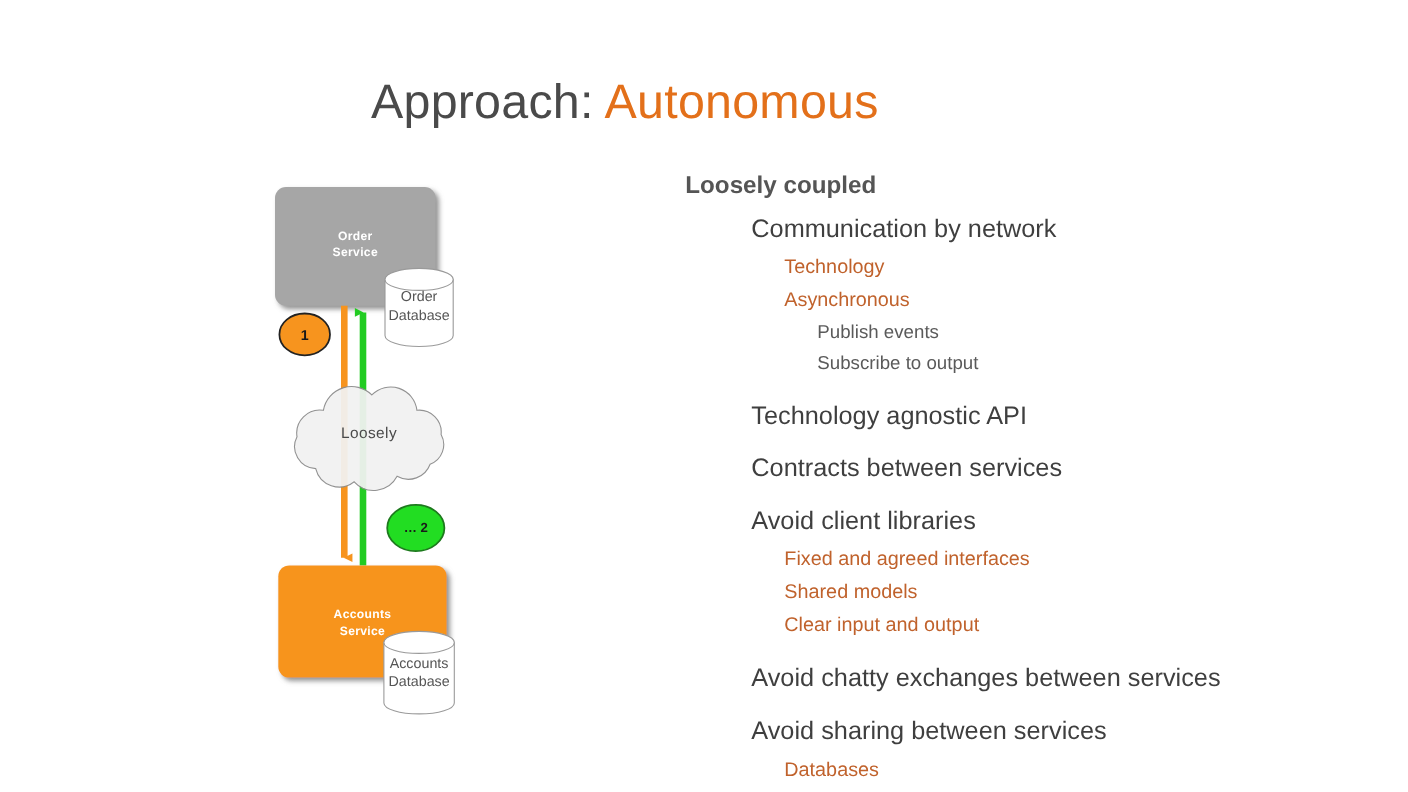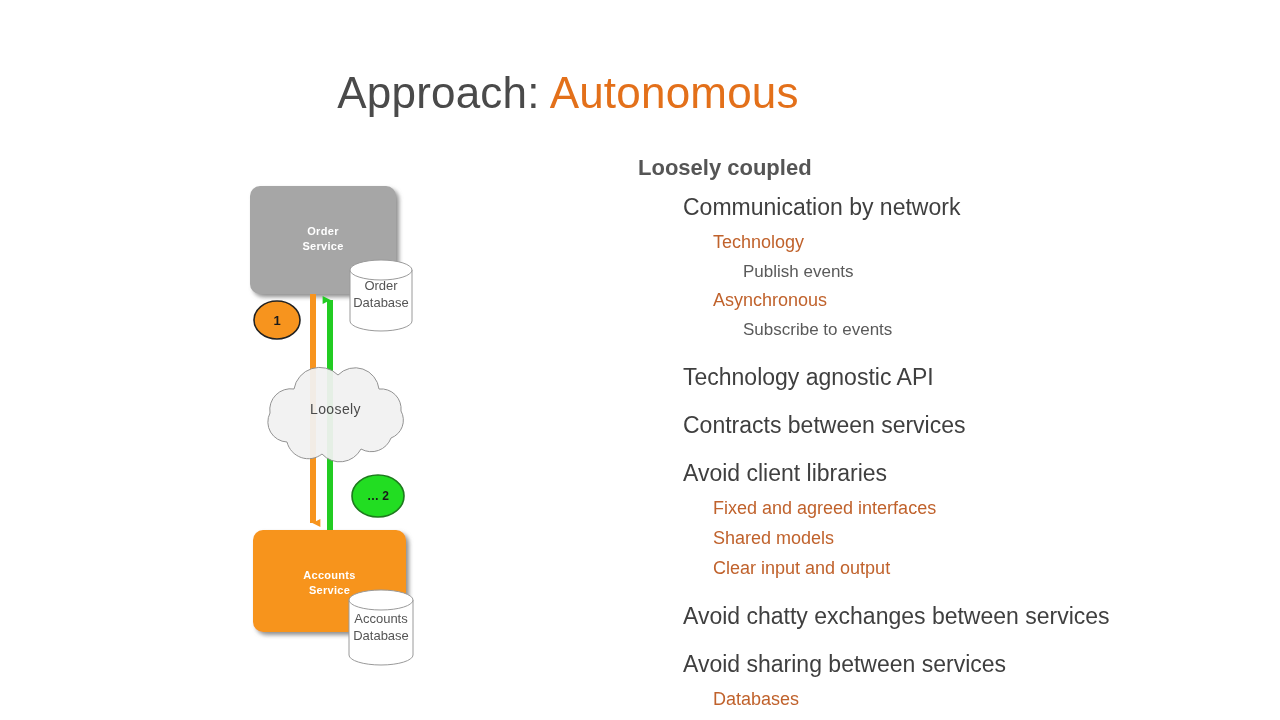--- a/index.html
+++ b/index.html
@@ -37,21 +37,21 @@
     left: 618px;
     top: 155px;
     width: 640px;
   }
   .blt { color: #404040; white-space: nowrap; }
 
   .lvl0 {
     font-size: 22px;
     font-weight: bold;
     color: #555555;
-    margin: 0 0 13px 15px;
+    margin: 0 0 13px 0;
     padding-left: 5px;
   }
   .lvl1 {
     font-size: 23px;
     font-weight: 400;
     color: #3f3f3f;
     padding-left: 65px;
     margin-bottom: 11px;
   }
   .lvl2 {
@@ -68,21 +68,21 @@
     padding-left: 125px;
     margin-bottom: 8px;
   }
   .sp-top { margin-top: 21px; }
   .sp-top-lg { margin-top: 24px; }
 
   
   #diagram {
     position: absolute;
     left: 230px;
-    top: 170px;
+    top: 154px;
     width: 230px;
     height: 510px;
   }
   #diagram svg { display: block; }
   .dg-label {
     position: absolute;
     text-align: center;
     pointer-events: none;
   }
   .svc-label {
@@ -192,23 +192,23 @@
   <div class="dg-label db-label" style="left:119px; top:440px; width:64px;">
     <div>Accounts</div>
     <div>Database</div>
   </div>
 </div>
 
 <div id="bullets">
     <div class="blt lvl0">Loosely coupled</div>
     <div class="blt lvl1">Communication by network</div>
     <div class="blt lvl2">Technology</div>
+    <div class="blt lvl2">Asynchronous</div>
     <div class="blt lvl3">Publish events</div>
-    <div class="blt lvl2">Asynchronous</div>
-    <div class="blt lvl3">Subscribe to events</div>
+    <div class="blt lvl3">Subscribe to output</div>
     <div class="blt lvl1 sp-top sp-top-lg">Technology agnostic API</div>
     <div class="blt lvl1 sp-top">Contracts between services</div>
     <div class="blt lvl1 sp-top">Avoid client libraries</div>
     <div class="blt lvl2">Fixed and agreed interfaces</div>
     <div class="blt lvl2">Shared models</div>
     <div class="blt lvl2">Clear input and output</div>
     <div class="blt lvl1 sp-top sp-top-lg">Avoid chatty exchanges between services</div>
     <div class="blt lvl1 sp-top">Avoid sharing between services</div>
     <div class="blt lvl2">Databases</div>
     <div class="blt lvl2">Shared libraries</div>

